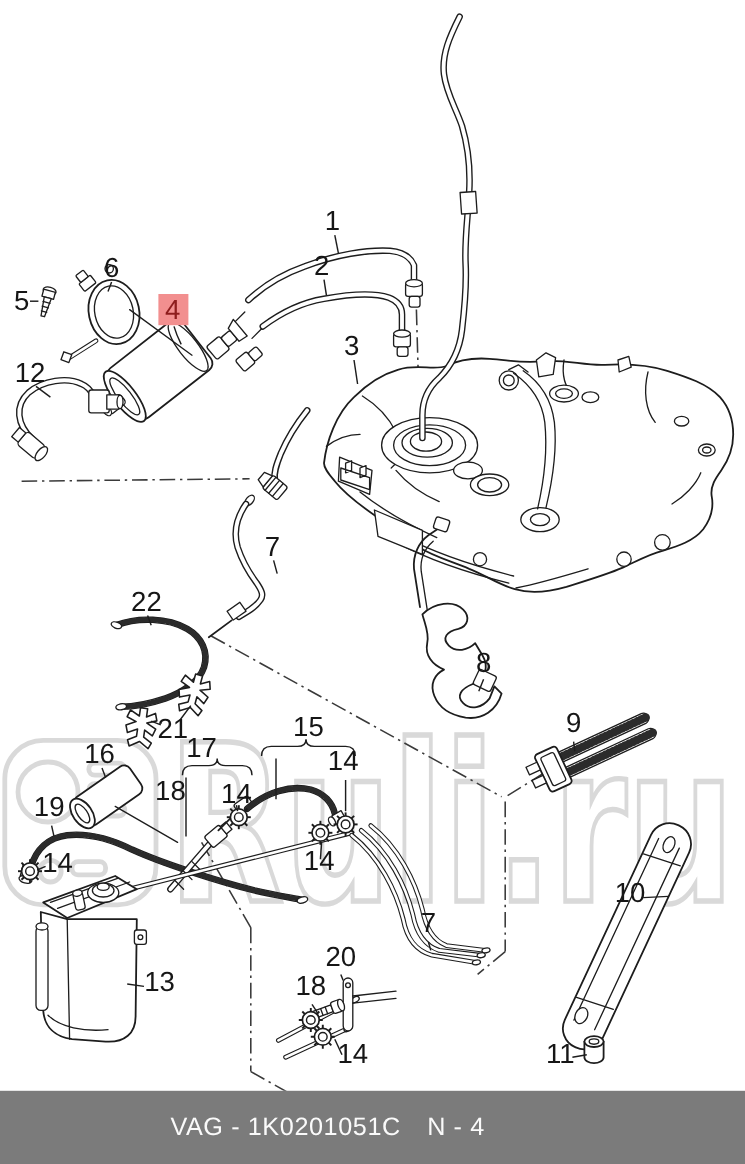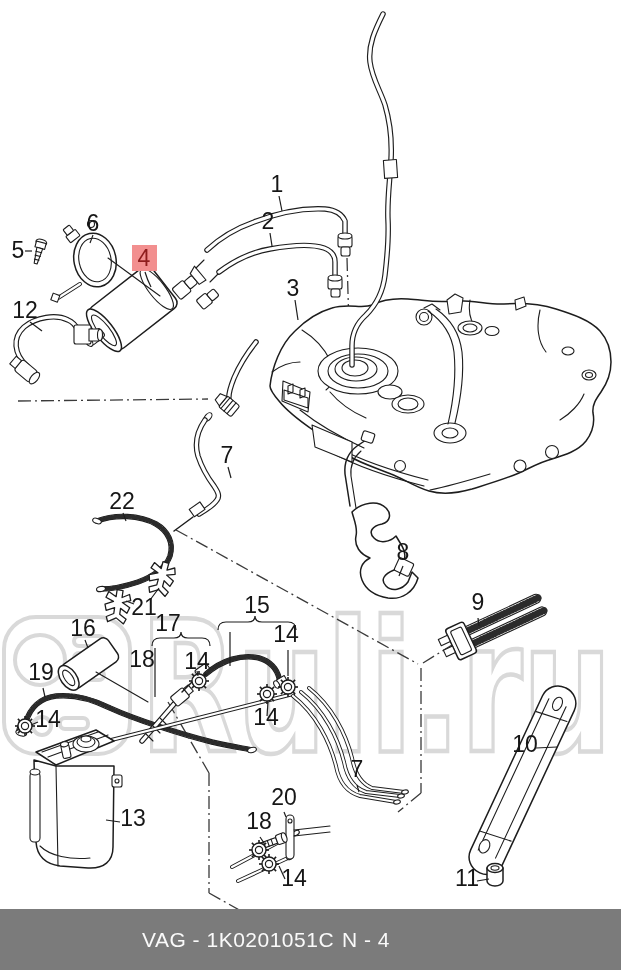--- a/index.html
+++ b/index.html
@@ -19,21 +19,21 @@
   .dd{fill:none;stroke:#3a3a3a;stroke-width:1.3;stroke-dasharray:13 4 2 4;}
   .lbl{font-family:"Liberation Sans",sans-serif;font-size:23px;fill:#161616;text-anchor:middle;}
   .leader{fill:none;stroke:#1d1d1d;stroke-width:1.2;}
   .wm{fill:#ffffff;stroke:#d9d9d9;stroke-width:4;}
   .wmt{font-family:"DejaVu Sans",sans-serif;font-weight:bold;font-size:182px;
        fill:#ffffff;stroke:#d9d9d9;stroke-width:4.5;text-anchor:start;}
   .footer{position:absolute;left:0;top:909px;width:621px;height:61px;background:#7b7b7b;padding-left:12px;}
   .footer span{position:absolute;top:50%;transform:translateY(-50%);
        color:#fafafa;font-size:21px;letter-spacing:.5px;white-space:pre;}
   .f-code{left:142px;}
-  .f-page{left:342px;}
+  .f-page{left:356px;}
 </style>
 </head>
 <body>
 
 <div class="stage">
 <svg width="621" height="909" viewBox="0 0 621 909">
   <defs>
     <g id="clampSym">
       <circle r="7" fill="#fff" stroke="#1d1d1d" stroke-width="1.4"></circle>
       <circle r="3.6" fill="#fff" stroke="#1d1d1d" stroke-width="1.2"></circle>

